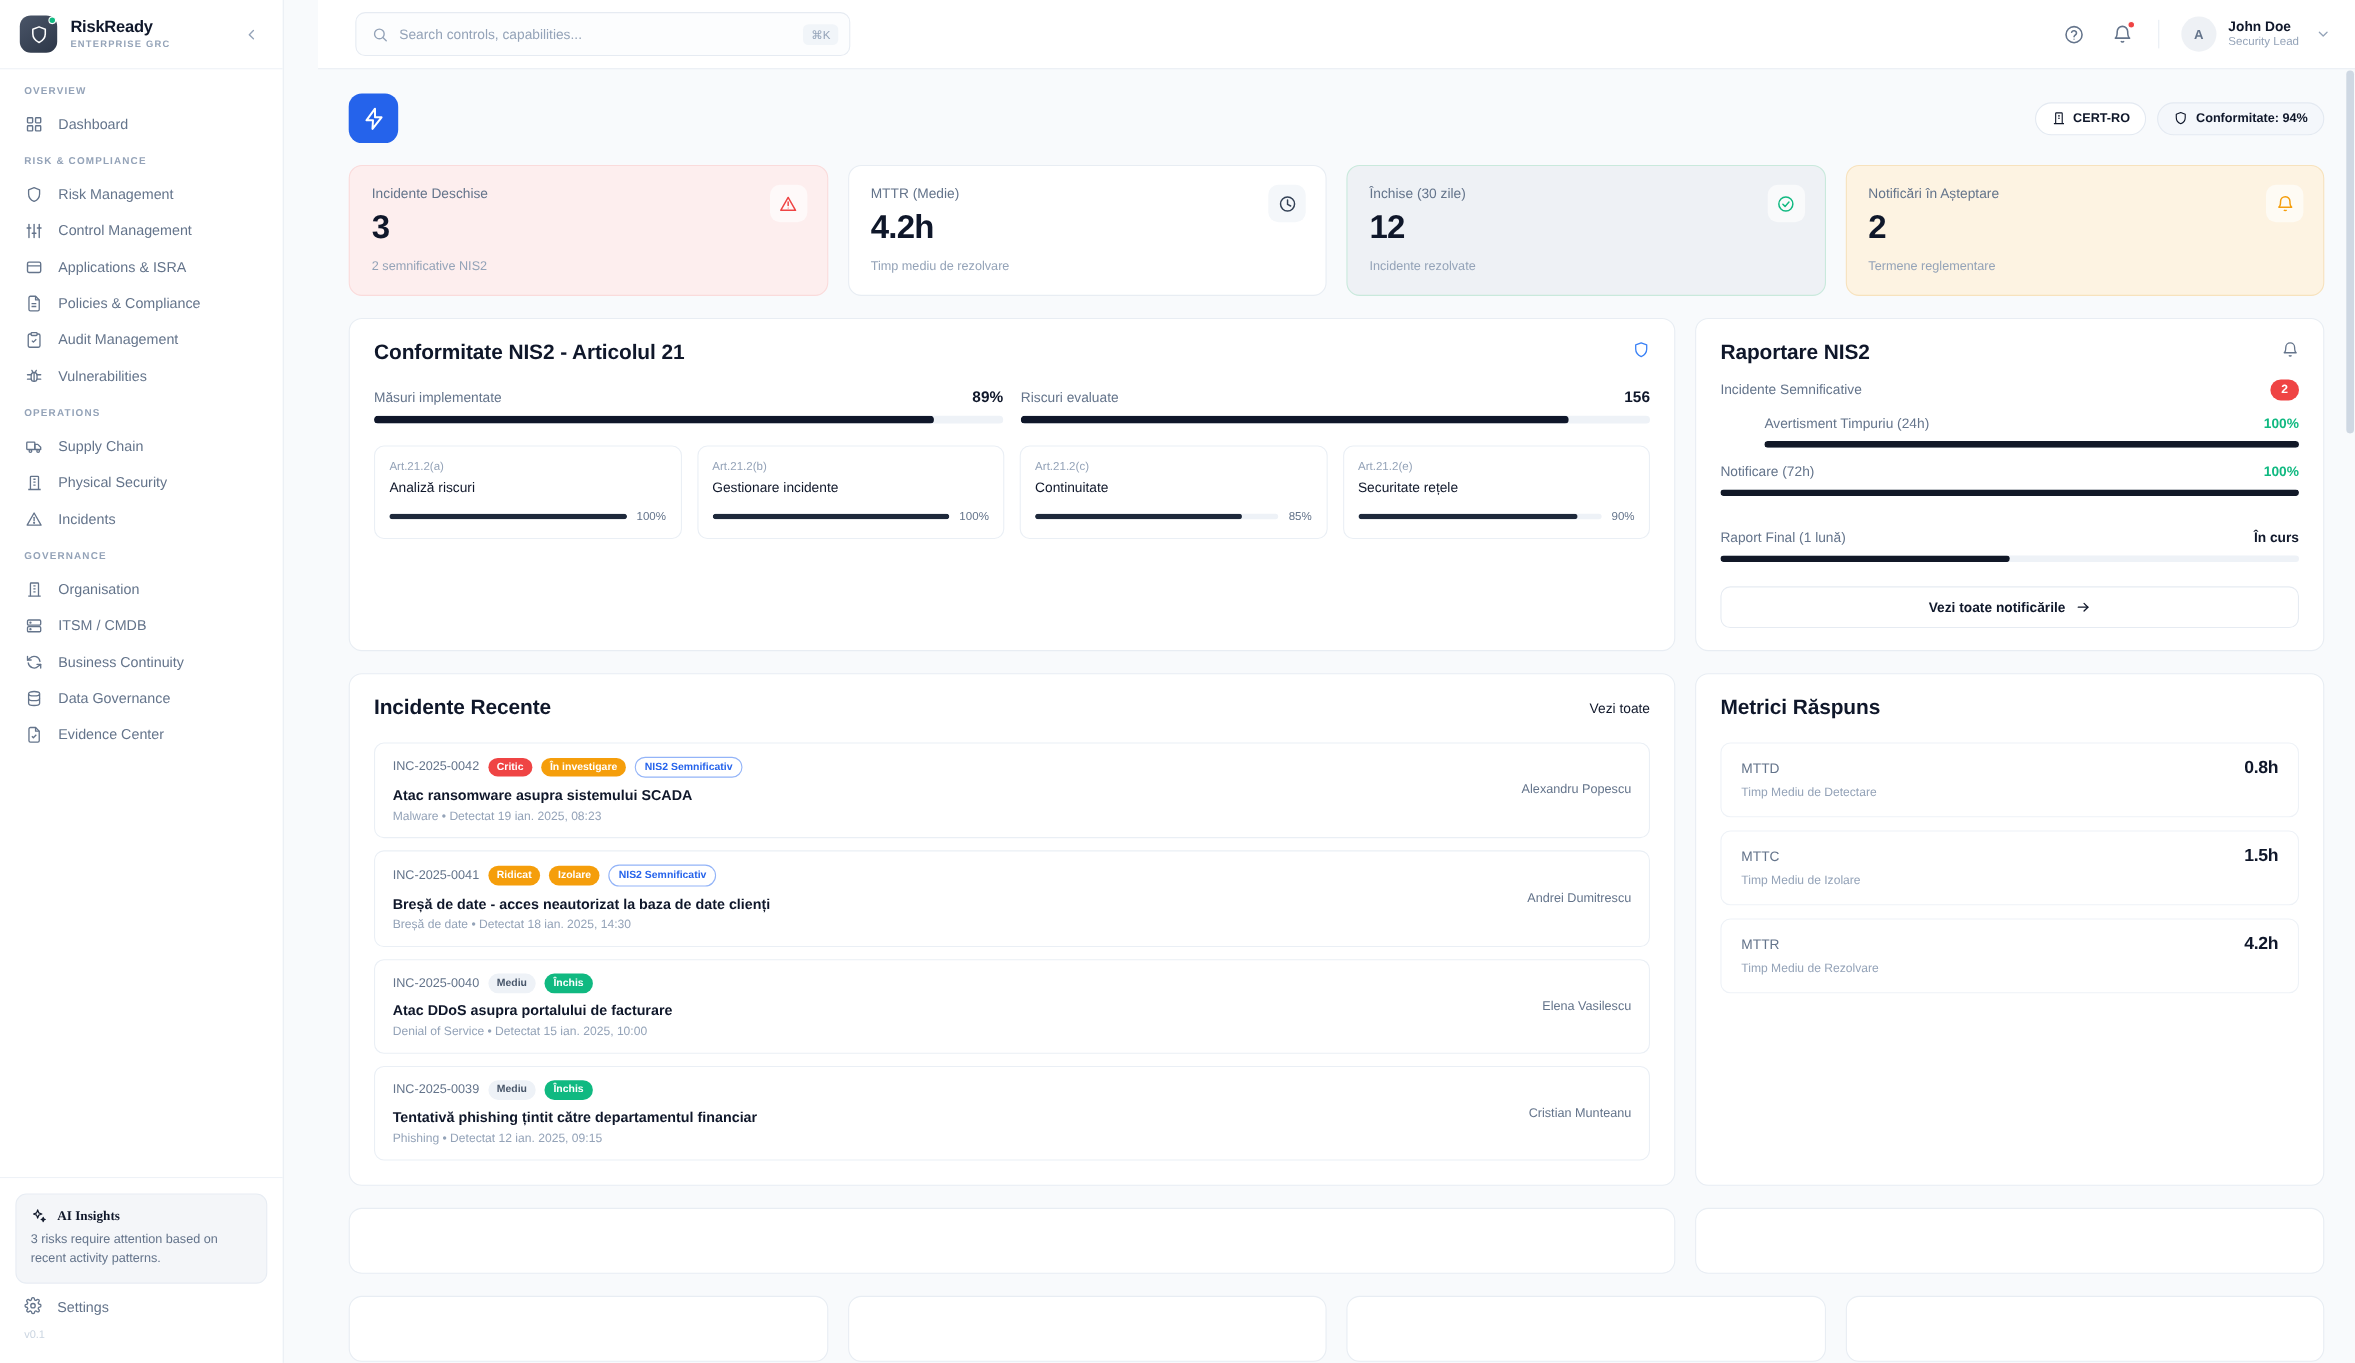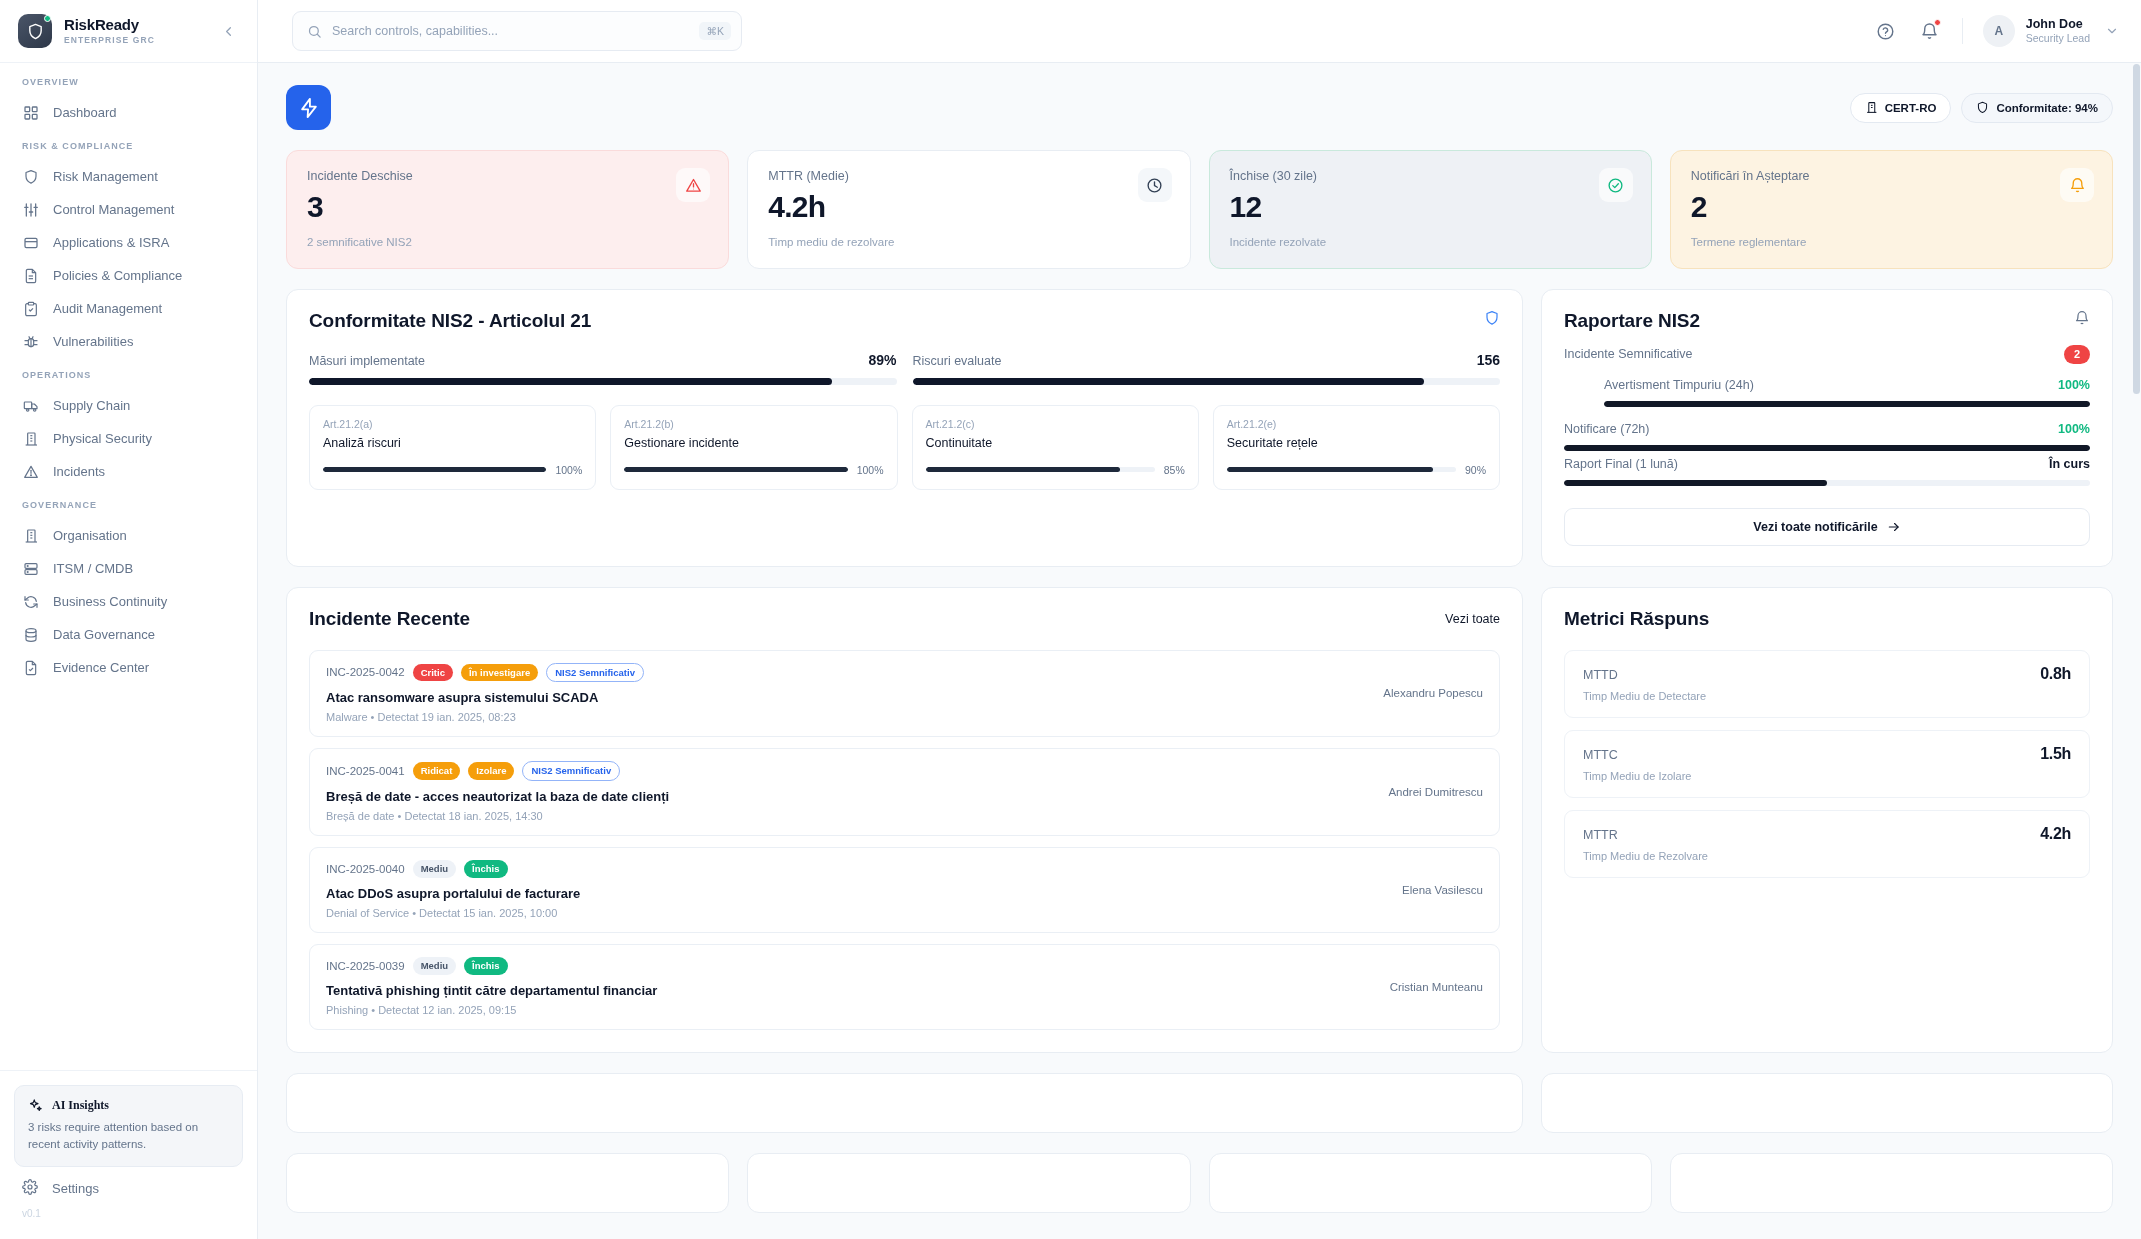--- a/index.html
+++ b/index.html
@@ -4,21 +4,21 @@
 <style>
   * { margin:0; padding:0; box-sizing:border-box; }
   html,body { width:2141px; height:1239px; overflow:hidden; }
   body {
     font-family:"Liberation Sans", sans-serif;
     background:#f8fafc;
     color:#0f172a;
     font-size:13px;
     -webkit-font-smoothing:antialiased;
   }
-  .app { display:flex; width:2141px; height:1239px; }
+  .app { display:flex; width:2141px; height:1239px;gap:31px; }
 
   
   .sidebar {
     width:258px; min-width:258px; height:1239px;
     background:#ffffff; border-right:1px solid #e8edf3;
     display:flex; flex-direction:column; position:relative;
   }
   .brand {
     height:63px; display:flex; align-items:center; gap:12px;
     padding:0 18px; border-bottom:1px solid #eef2f7;
@@ -704,21 +704,21 @@
           <div style="margin-top:15px;">
             <div class="rep-row" style="margin-top:1px;align-items:flex-end;">
               <span class="rep-label">Notificare (72h)</span>
               <span class="rep-val green">100%</span>
             </div>
             <div class="rep-bar">
                 <i style="width:100%"></i>
               </div>
           </div>
 
-          <div style="margin-top:6px;">
+          <div style="margin-top:31px;">
             <div class="rep-row" style="margin-top:0;">
               <span class="rep-label">Raport Final (1 lună)</span>
               <span class="rep-val dark">În curs</span>
             </div>
             <div class="rep-bar">
                 <i style="width:50%"></i>
               </div>
           </div>
 
           <div class="link-btn">

